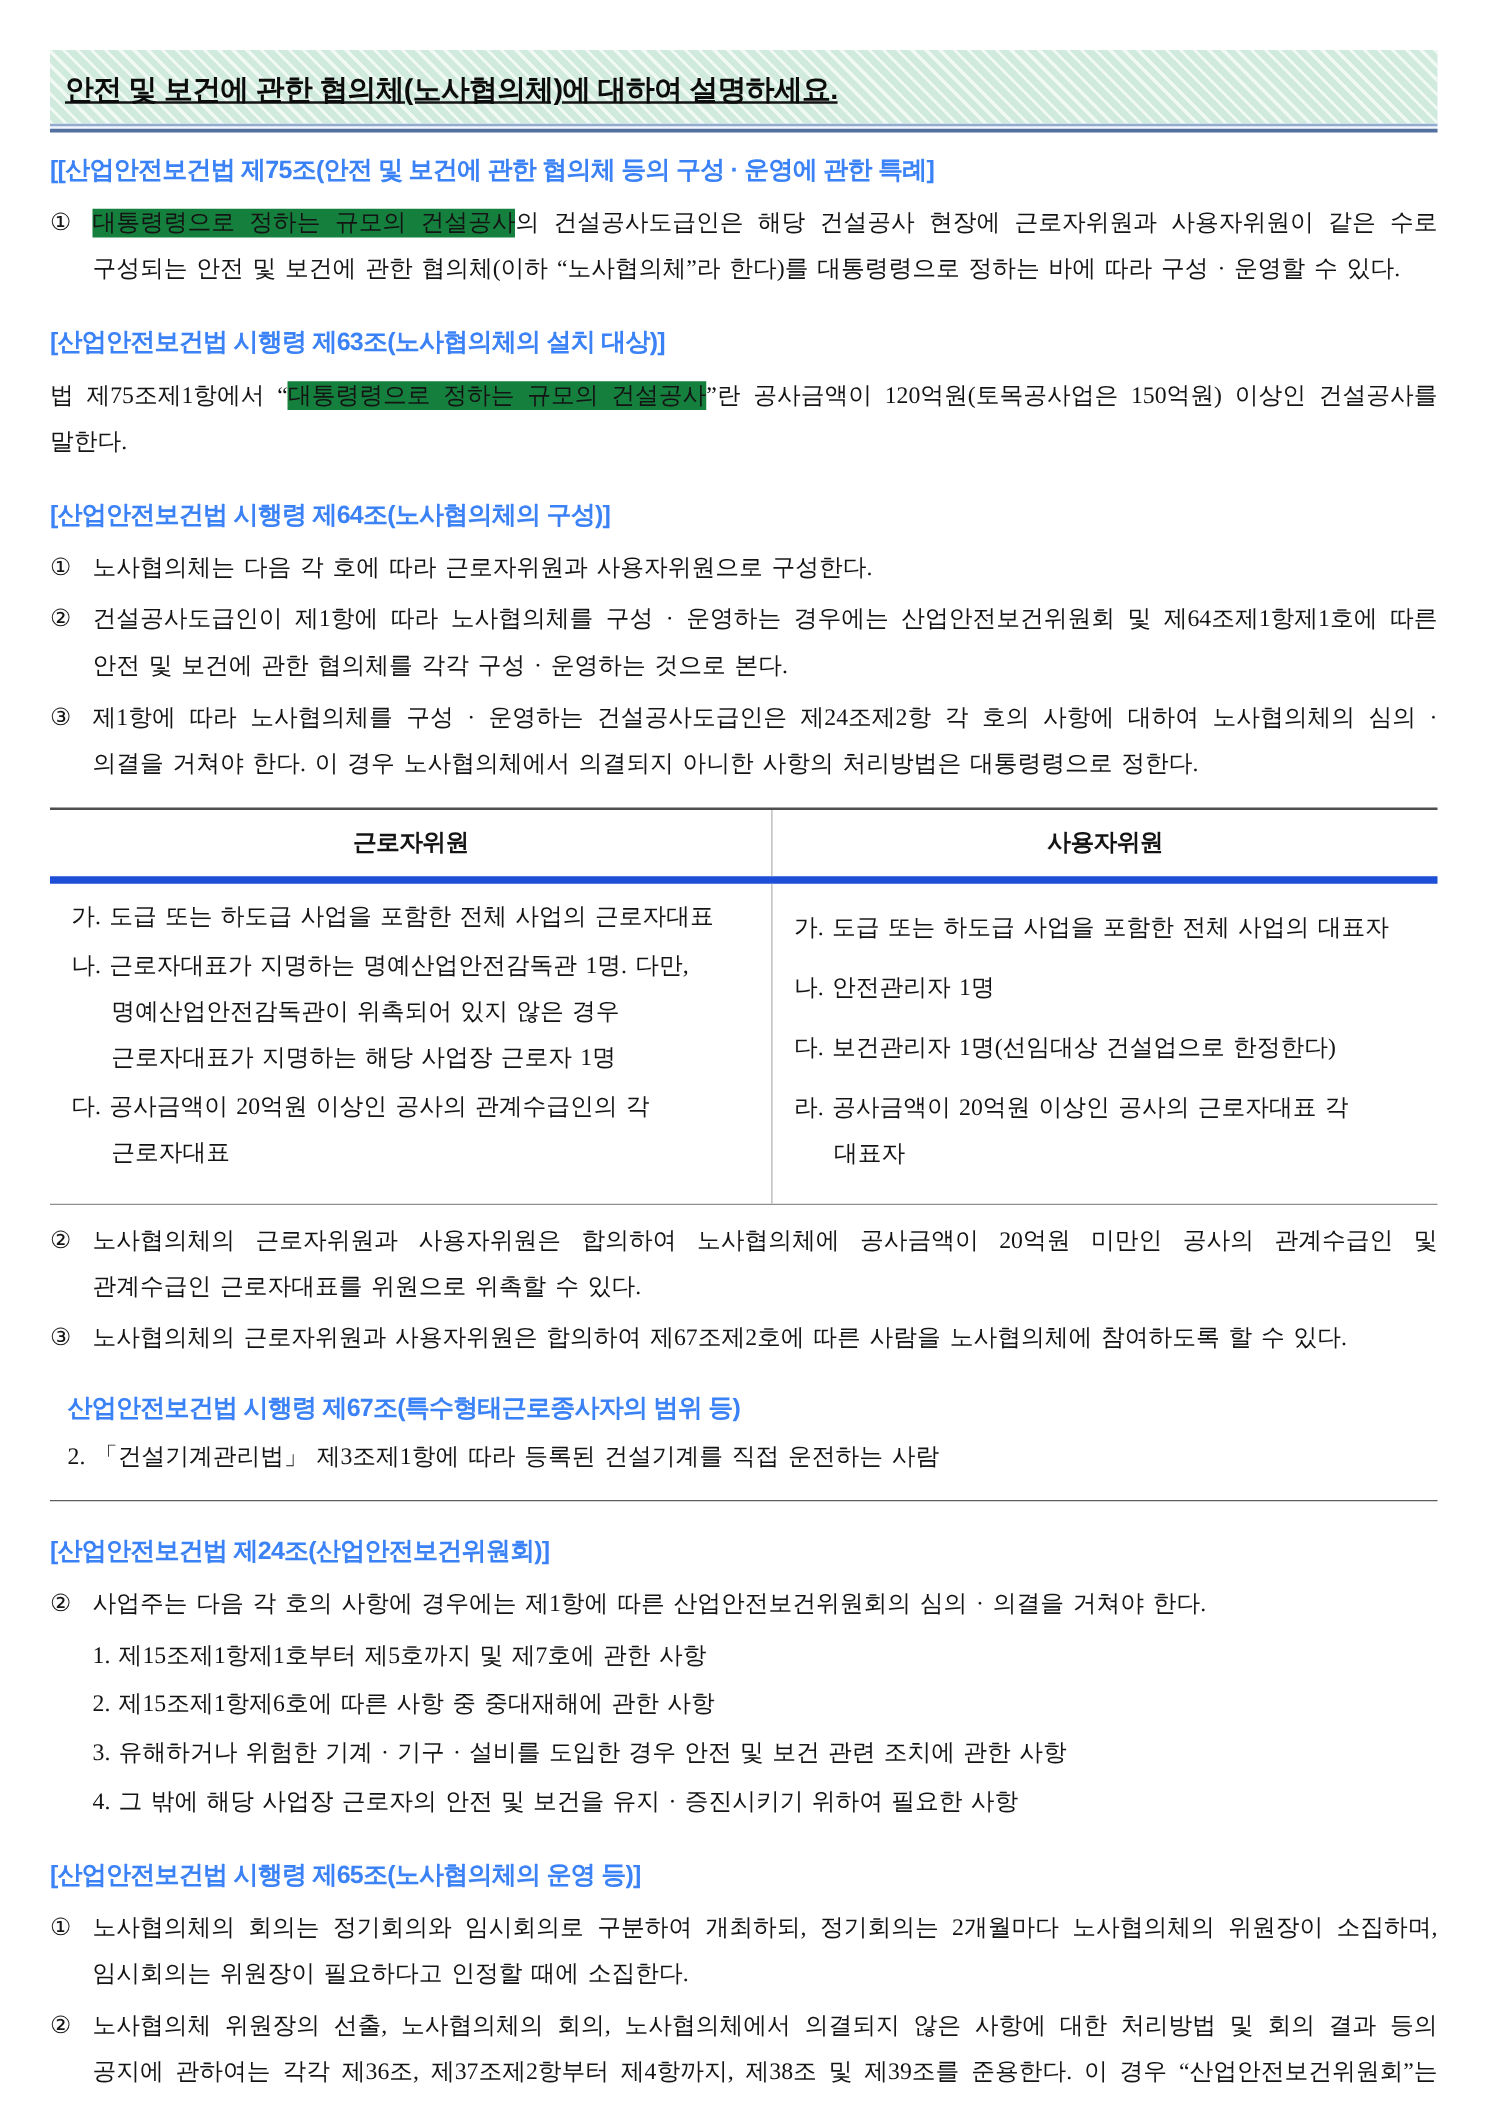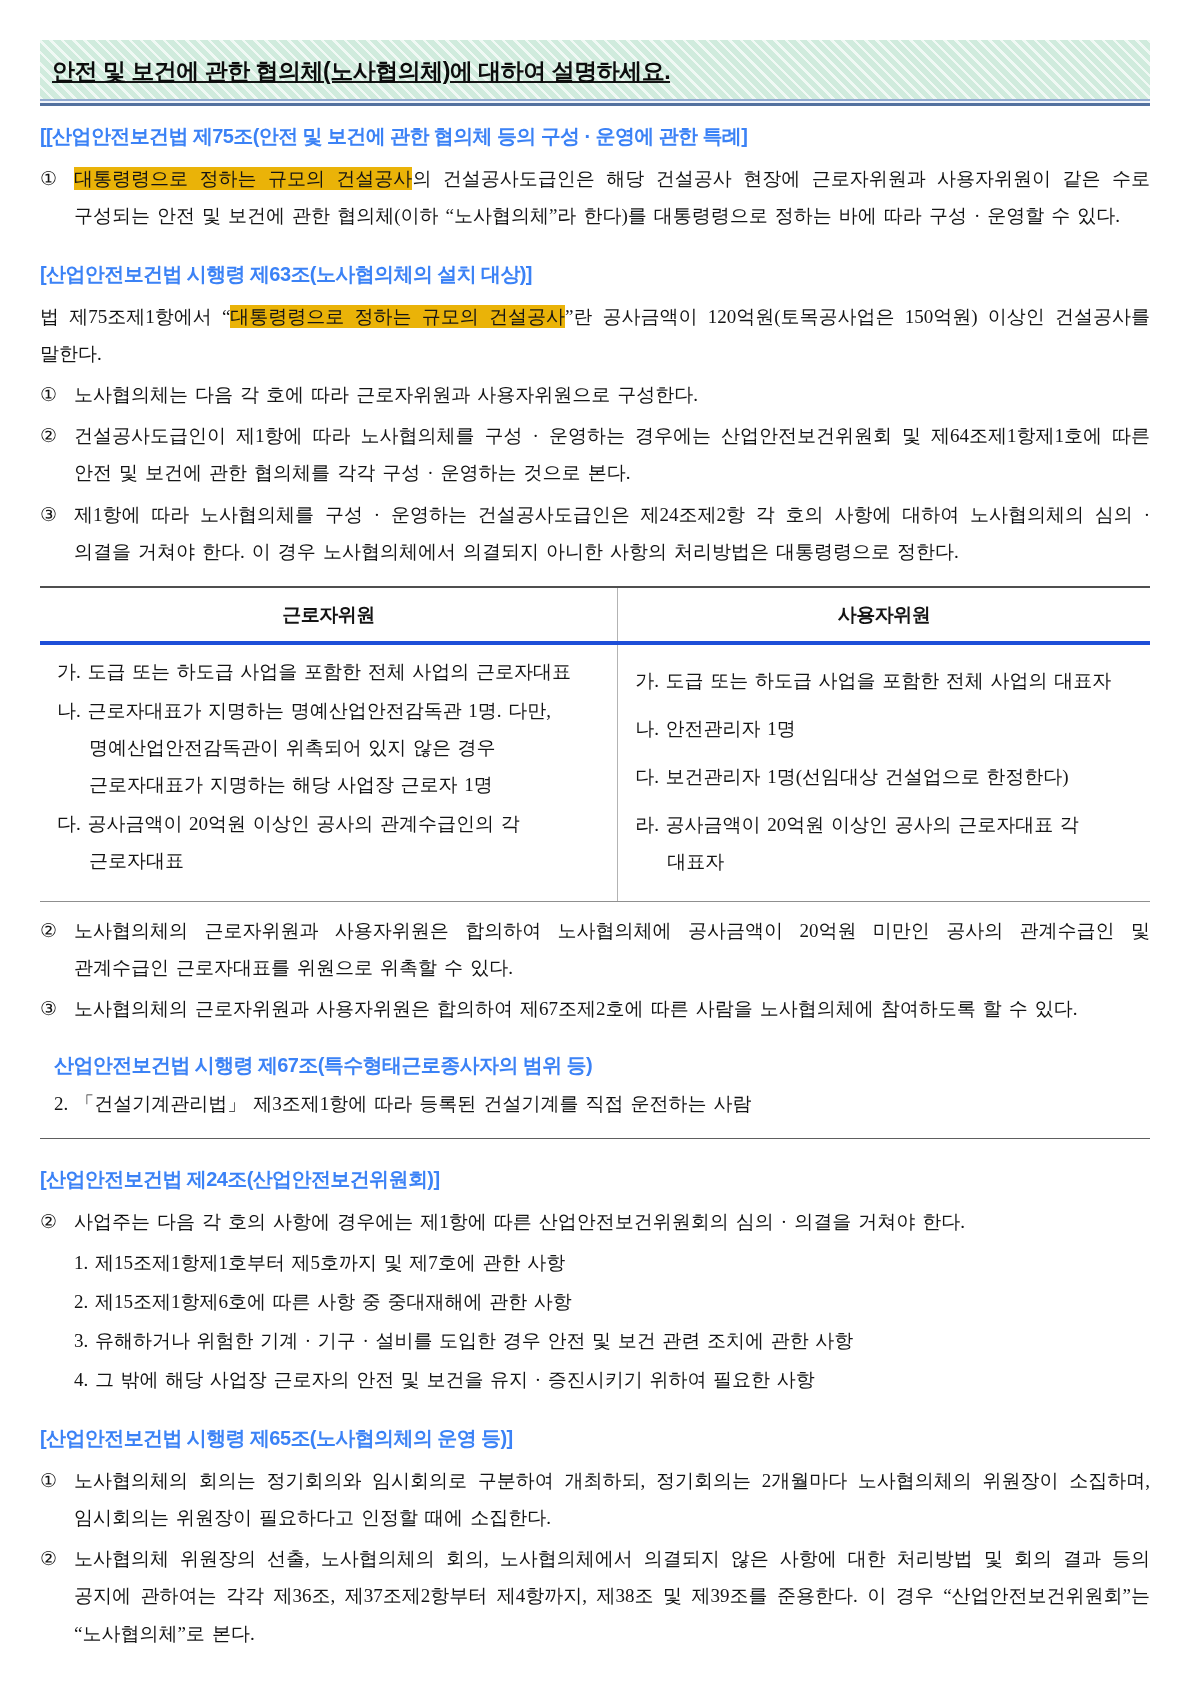--- a/index.html
+++ b/index.html
@@ -31,25 +31,25 @@
   .hd{
     font-family:"Liberation Sans",sans-serif;font-size:20px;font-weight:700;
     letter-spacing:-0.6px;margin:24px 0 8px 0;line-height:1.6;color:#3b82f6;
   }
   
   .para{margin:4px 0;text-align:justify;word-break:keep-all;word-spacing:0.12em;}
   .item{display:flex;margin:4px 0;}
   .item .num{flex:0 0 34px;}
   .item .txt{flex:1;text-align:justify;word-break:keep-all;word-spacing:0.12em;}
   .sub{margin:2px 0 2px 34px;word-break:keep-all;word-spacing:0.1em;}
-  mark.hl{background:#eab308;color:inherit;padding:1px 0;}
+  mark.hl{background:#15803d;color:inherit;padding:1px 0;}
   
   .lmtable{margin:16px 0 10px 0;border-top:2px solid #4f4f4f;border-bottom:1px solid #8f8f8f;}
   .row{display:flex;}
-  .thead{border-bottom:4px solid #1d4ed8;}
+  .thead{border-bottom:6px solid #1d4ed8;}
   .c-l{width:52%;box-sizing:border-box;}
   .c-r{width:48%;box-sizing:border-box;border-left:1px solid #b3b3b3;}
   .th{
     font-family:"Liberation Sans",sans-serif;font-weight:700;font-size:19px;
     text-align:center;padding:8px 0;letter-spacing:-0.5px;
   }
   .td{padding:6px 14px 10px 17px;}
   .td p{margin:2px 0;padding-left:32px;text-indent:-32px;word-break:keep-all;word-spacing:0.1em;}
   .tbody .c-r p{margin:11px 0;}
   
@@ -73,20 +73,21 @@
       <span class="txt"><mark class="hl">대통령령으로 정하는 규모의 건설공사</mark><span>의 건설공사도급인은 해당 건설공사 현장에 근로자위원과 사용자위원이 같은 수로 구성되는 안전 및 보건에 관한 협의체(이하 “노사협의체”라 한다)를 대통령령으로 정하는 바에 따라 구성 · 운영할 수 있다.</span></span>
     </div>
   </section>
 
   <section>
     <h2 class="hd">[산업안전보건법 시행령 제63조(노사협의체의 설치 대상)]</h2>
     <p class="para"><span>법 제75조제1항에서 “</span><mark class="hl">대통령령으로 정하는 규모의 건설공사</mark><span>”란 공사금액이 120억원(토목공사업은 150억원) 이상인 건설공사를 말한다.</span></p>
   </section>
 
   <section>
+    <h2 class="hd">[산업안전보건법 시행령 제64조(노사협의체의 구성)]</h2>
     <div class="item">
       <span class="num">①</span>
       <span class="txt">노사협의체는 다음 각 호에 따라 근로자위원과 사용자위원으로 구성한다.</span>
     </div>
     <div class="item">
       <span class="num">②</span>
       <span class="txt">건설공사도급인이 제1항에 따라 노사협의체를 구성 · 운영하는 경우에는 산업안전보건위원회 및 제64조제1항제1호에 따른 안전 및 보건에 관한 협의체를 각각 구성 · 운영하는 것으로 본다.</span>
     </div>
     <div class="item">
       <span class="num">③</span>

